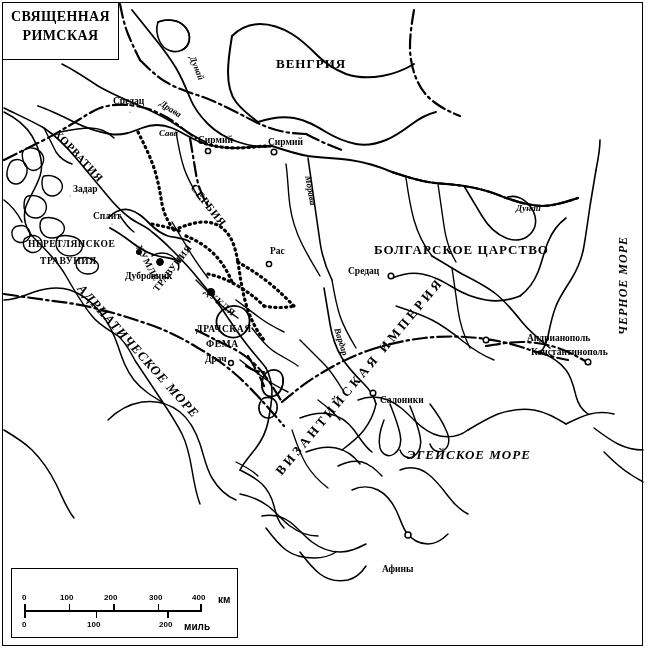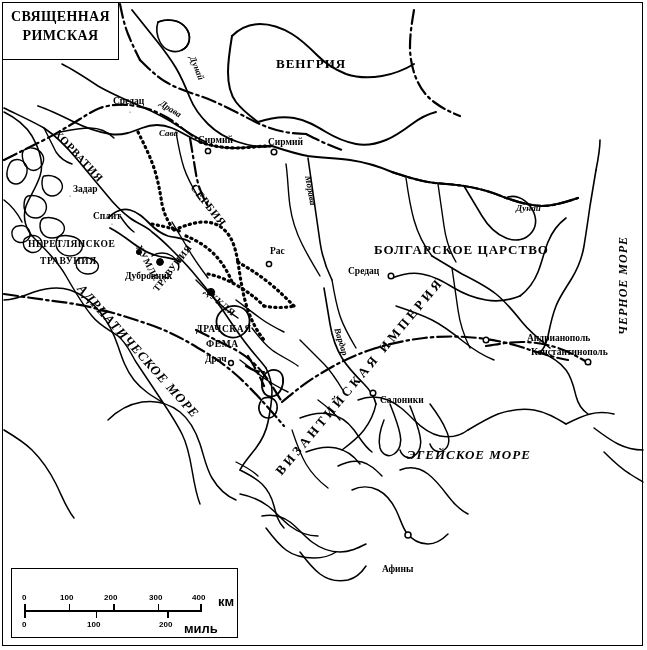--- a/index.html
+++ b/index.html
@@ -59,21 +59,21 @@
   .scale-ruler{position:absolute;left:0;top:17px;width:178px;height:2px;background:#000;}
   .tick{position:absolute;width:1.6px;background:#000;}
   .tick.up{top:11px;height:7px;}
   .tick.dn{top:18px;height:7px;}
   .scale-num{
     position:absolute;font-family:"Liberation Sans",sans-serif;
     font-weight:bold;font-size:8px;color:#000;
   }
   .scale-unit{
     position:absolute;font-family:"Liberation Sans",sans-serif;
-    font-weight:bold;font-size:13px;color:#000;
+    font-weight:bold;font-size:10px;color:#000;
   }
 </style>
 </head>
 <body>
 
 <div id="map-root">
 
   <svg id="geo" viewBox="0 0 647 650">
     <g fill="none" stroke="#000" stroke-linecap="round" stroke-linejoin="round">
 

